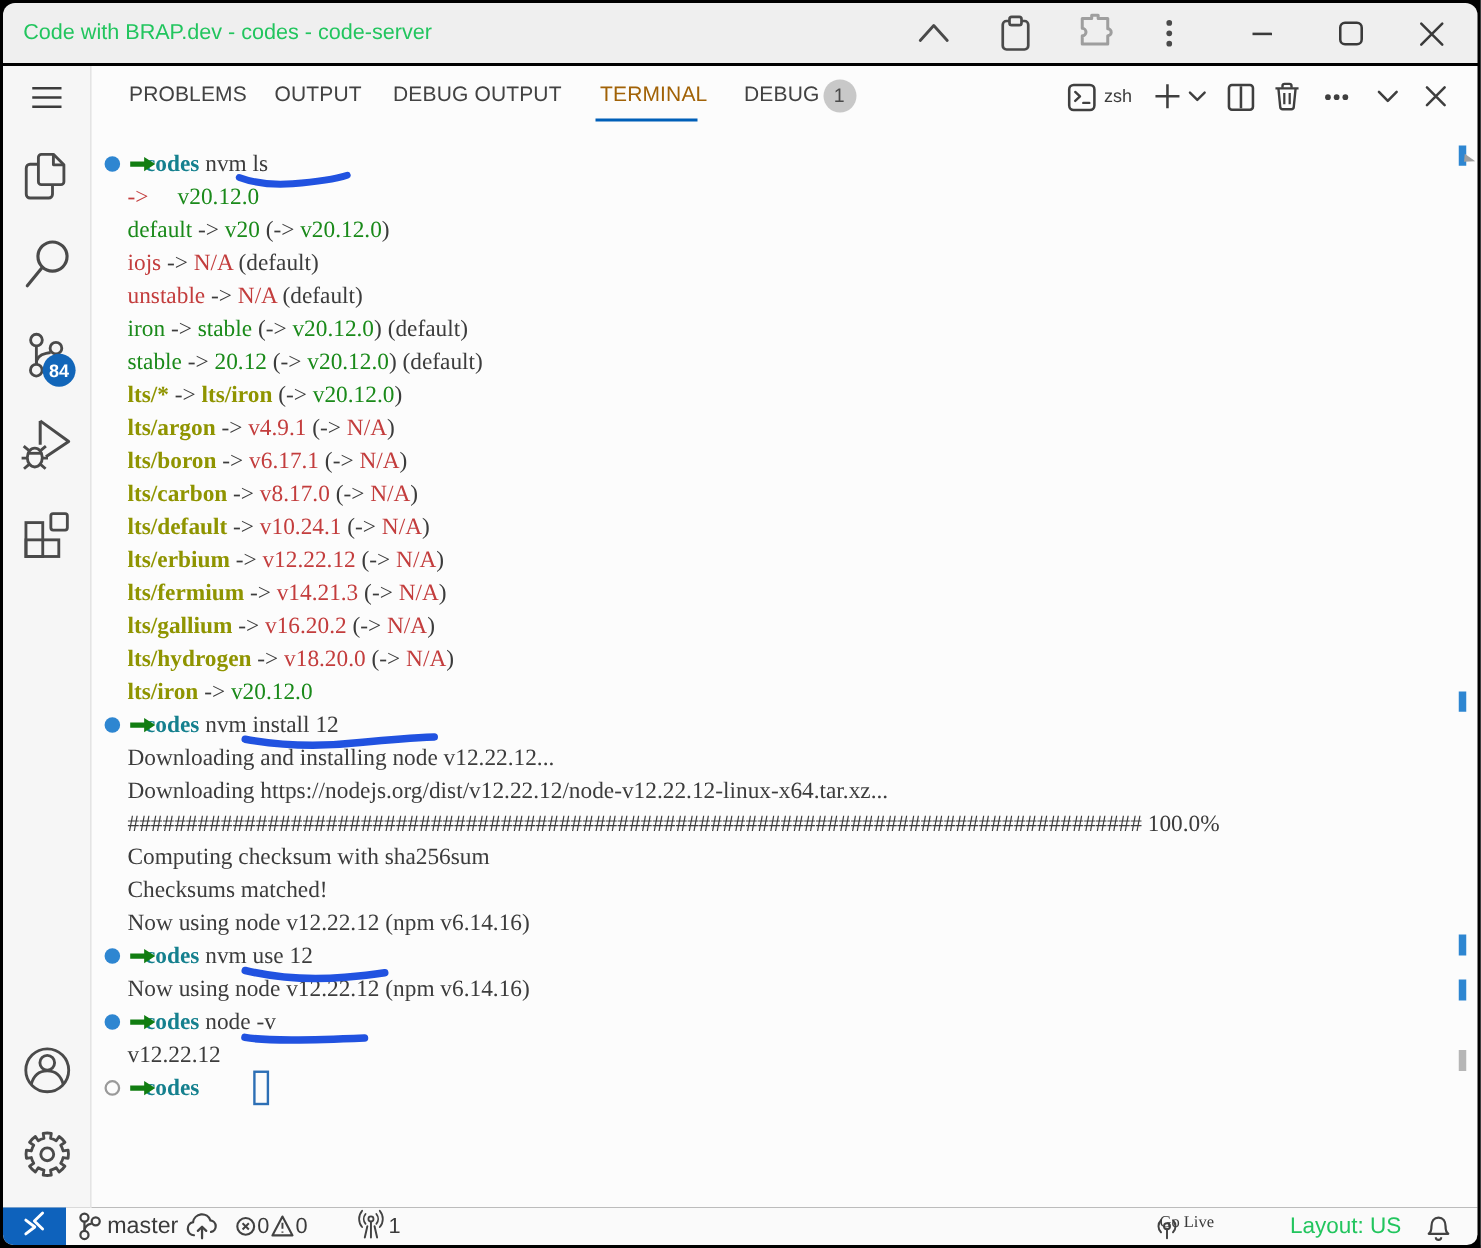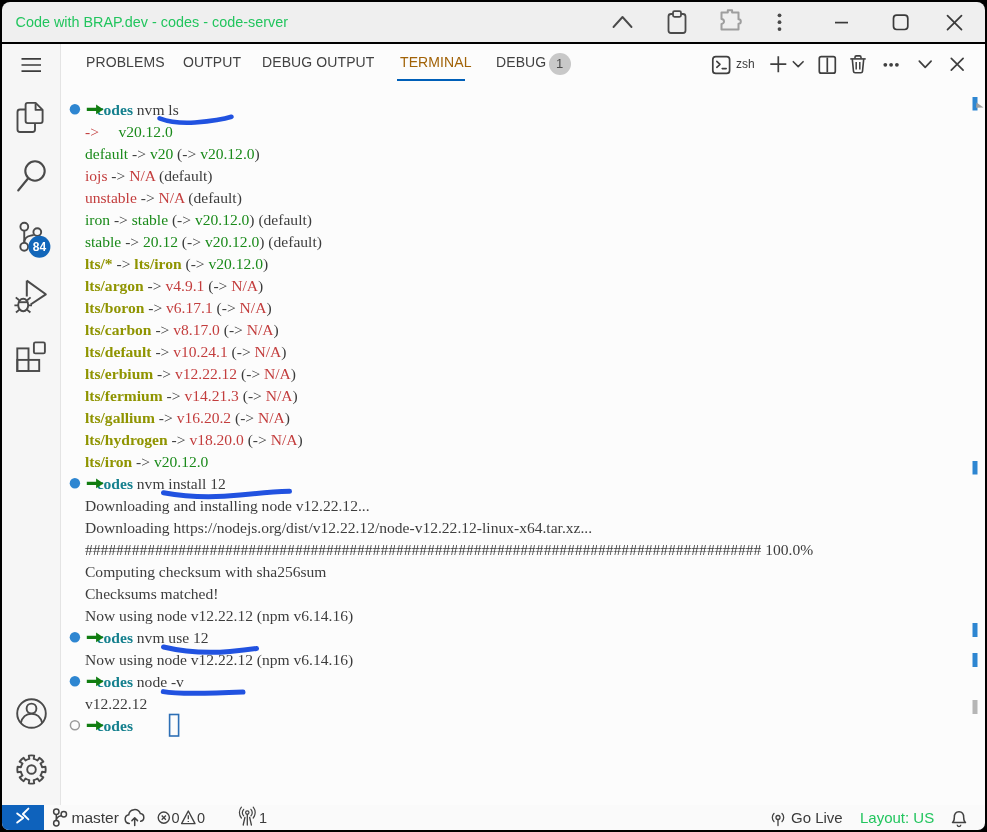--- a/index.html
+++ b/index.html
@@ -199,14 +199,14 @@
   <path d="M778 819.5 v6" stroke="#424242" stroke-width="1.3" stroke-linecap="round"></path>
 
   <path d="M952.5 822.5 c1.5 -1 1.8 -2.8 1.8 -5 c0 -3.4 1.8 -5.8 4.7 -5.8 c2.9 0 4.7 2.4 4.7 5.8 c0 2.2 0.3 4 1.8 5 Z" stroke="#424242" stroke-width="1.5" stroke-linejoin="round" fill="none"></path>
   <path d="M957.2 824.8 a1.8 1.8 0 0 0 3.6 0" stroke="#424242" stroke-width="1.4" fill="none"></path>
 </svg>
 
 <div class="abs" style="left:71.5px;top:808.5px;font-size:15.5px;color:#3b3b3b;">master</div>
 <div class="abs" style="left:171.5px;top:810px;font-size:14.5px;color:#3b3b3b;">0</div>
 <div class="abs" style="left:197px;top:810px;font-size:14.5px;color:#3b3b3b;">0</div>
 <div class="abs" style="left:259px;top:810px;font-size:14.5px;color:#3b3b3b;">1</div>
-<div class="abs" style="left:791px;top:809px;font-size:15px;color:#3b3b3b;">Go Live</div>
+<div class="abs" style="left:773px;top:809px;font-size:11px;color:#3b3b3b;font-family:Liberation Serif, serif;">Go Live</div>
 <div class="abs" style="left:860px;top:809px;font-size:15px;color:#22c55e;">Layout: US</div>
 
 </body></html>

